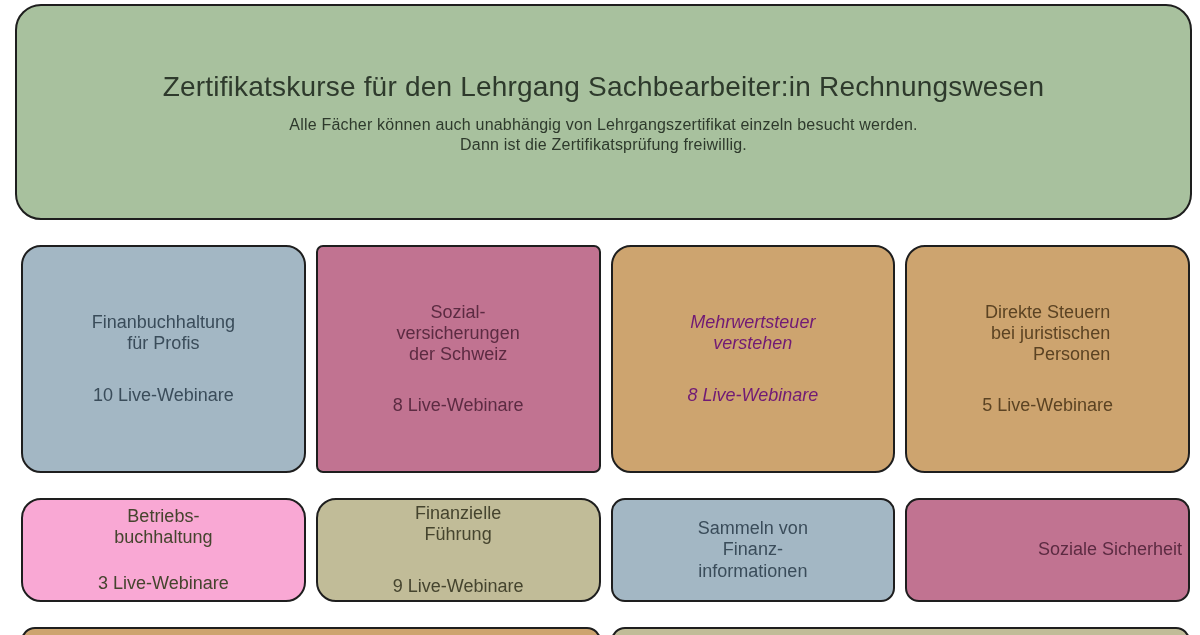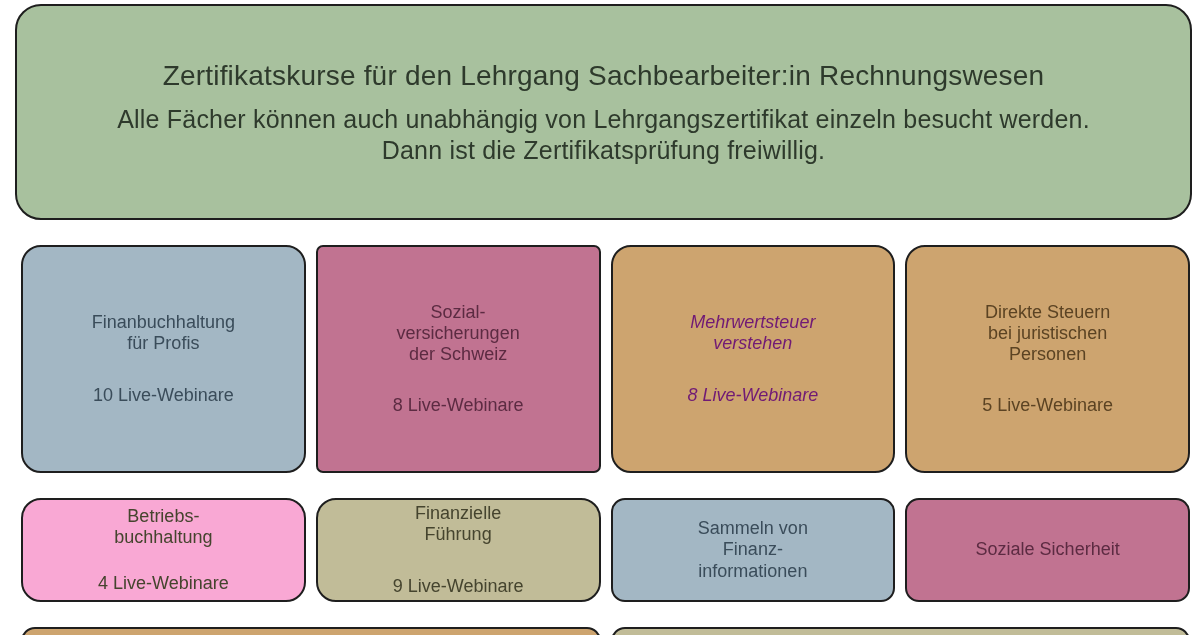--- a/index.html
+++ b/index.html
@@ -28,21 +28,21 @@
     text-align: center;
     padding: 8px 10px;
     letter-spacing: 0.2px;
   }
   .intro-title {
     font-size: 28px;
     line-height: 1.2;
     white-space: pre-line;
   }
   .intro-subtitle {
-    font-size: 25px;
+    font-size: 16px;
     line-height: 1.22;
     white-space: pre-line;
   }
   
   .grid {
     margin: 25px 10px 0 21px;
     display: grid;
     grid-template-columns: repeat(4, 1fr);
     grid-template-rows: 228px 104px;
     column-gap: 10px;
@@ -102,46 +102,46 @@
 der Schweiz</div>
       <div class="course-webinars">8 Live-Webinare</div>
     </div>
 
     <div class="card course" style="background: rgb(205, 164, 111); color: #701a75; border-color: rgb(30, 30, 30); font-style: italic;">
       <div class="course-title">Mehrwertsteuer
 verstehen</div>
       <div class="course-webinars">8 Live-Webinare</div>
     </div>
 
-    <div class="card course" style="background: rgb(205, 164, 111); color: rgb(91, 67, 35); border-color: rgb(30, 30, 30);">
+    <div class="card course" style="background: rgb(205, 164, 111); color: rgb(91, 67, 35); border-color: rgb(30, 30, 30); text-align: right;">
       <div class="course-title">Direkte Steuern
 bei juristischen
 Personen</div>
       <div class="course-webinars">5 Live-Webinare</div>
     </div>
 
     <div class="card course" style="background: #f9a8d4; color: rgb(69, 68, 46); border-color: rgb(30, 30, 30); gap: 24px;">
       <div class="course-title">Betriebs-
 buchhaltung</div>
-      <div class="course-webinars">4 Live-Webinare</div>
+      <div class="course-webinars">3 Live-Webinare</div>
     </div>
 
     <div class="card course" style="background: rgb(193, 188, 152); color: rgb(69, 68, 46); border-color: rgb(30, 30, 30);">
       <div class="course-title">Finanzielle
 Führung</div>
       <div class="course-webinars">9 Live-Webinare</div>
     </div>
 
     <div class="card cat" style="background: rgb(163, 183, 196); color: rgb(58, 76, 90); border-color: rgb(30, 30, 30);">
       <div class="cat-label">Sammeln von
 Finanz-
 informationen</div>
     </div>
 
-    <div class="card cat" style="background: rgb(193, 115, 145); color: rgb(92, 43, 66); border-color: rgb(30, 30, 30);">
+    <div class="card cat" style="background: rgb(193, 115, 145); color: rgb(92, 43, 66); border-color: rgb(30, 30, 30); align-items: flex-end;">
       <div class="cat-label">Soziale Sicherheit</div>
     </div>
 
     <div class="card cat span2" style="background: rgb(205, 164, 111); color: rgb(91, 67, 35); border-color: rgb(30, 30, 30);">
       <div class="cat-label">Steuern</div>
     </div>
 
     <div class="card cat span2" style="background: rgb(193, 188, 152); color: rgb(69, 68, 46); border-color: rgb(30, 30, 30);">
       <div class="cat-label">Controlling</div>
     </div>

